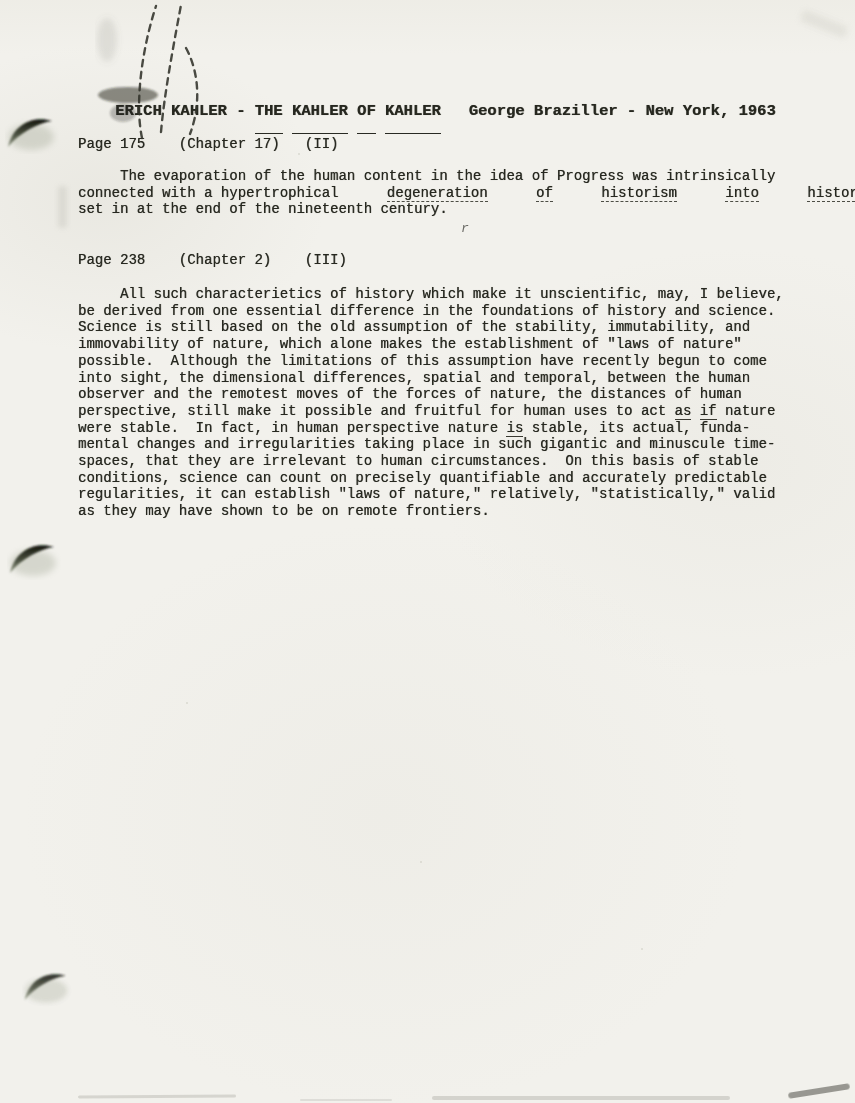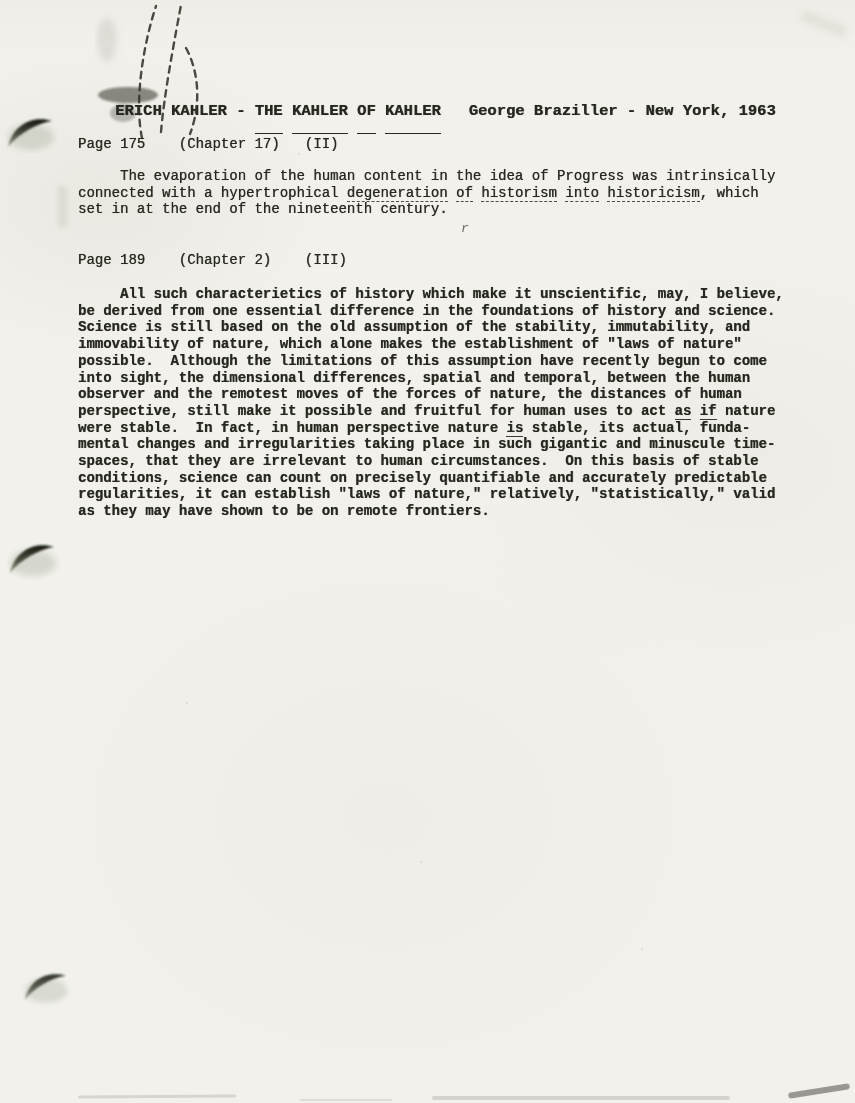--- a/index.html
+++ b/index.html
@@ -17,24 +17,24 @@
   .typed{
     position:absolute;left:78px;white-space:pre;
     font-size:14px;line-height:16.7px;
     text-shadow:0.4px 0 rgba(38,39,31,.55), 0 0 1px rgba(38,39,31,.22);
   }
   .doc-header{top:84px;font-size:15.5px;font-weight:bold;line-height:18px;
     text-shadow:0.5px 0 rgba(30,31,24,.6), 0 0 1px rgba(30,31,24,.25);}
   .pos-ref1{top:136px;}
   .pos-para1{top:168px;}
   .pos-ref2{top:252px;}
-  .pos-para2{top:286px;font-weight:bold;}
+  .pos-para2{top:286px;}
   .tline{white-space:pre;}
   .u-solid{border-bottom:1.6px solid rgba(35,36,28,.9);}
-  .u-dash{border-bottom:1.7px dashed rgba(35,36,28,.8);}
+  .u-dash{border-bottom:1.7px dashed rgba(35,36,28,.8);margin-left:40px;}
   .uw{border-bottom:1.8px solid rgba(30,31,24,.95);padding-bottom:13px;}
   .stray{
     position:absolute;left:461px;top:221px;font-size:13px;font-style:italic;
     color:rgba(50,50,44,.72);
   }
   .crescent{position:absolute;}
   .c1{left:5px;top:110px;}
   .c2{left:7px;top:536px;}
   .c3{left:20px;top:964px;opacity:.88;transform:scale(.93);}
   .scribble{position:absolute;left:95px;top:0;}
@@ -68,21 +68,21 @@
     </defs>
   </svg>
 
   <header class="typed doc-header">
     <span>ERICH KAHLER</span><span> - </span><span><span class="uw">THE</span> <span class="uw">KAHLER</span> <span class="uw">OF</span> <span class="uw">KAHLER</span></span><span>   </span><span>George Braziller - New York, 1963</span>
   </header>
 
   <div class="typed pos-ref1">Page 175    (Chapter 17)   (II)</div>
   <div class="typed pos-para1"><div class="tline"><span>     The evaporation of the human content in the idea of Progress was intrinsically</span></div><div class="tline"><span>connected with a hypertrophical </span><span class="u-dash">degeneration</span><span> </span><span class="u-dash">of</span><span> </span><span class="u-dash">historism</span><span> </span><span class="u-dash">into</span><span> </span><span class="u-dash">historicism</span><span>, which</span></div><div class="tline"><span>set in at the end of the nineteenth century.</span></div></div>
 
-  <div class="typed pos-ref2">Page 189    (Chapter 2)    (III)</div>
+  <div class="typed pos-ref2">Page 238    (Chapter 2)    (III)</div>
   <div class="typed pos-para2"><div class="tline"><span>     All such characterietics of history which make it unscientific, may, I believe,</span></div><div class="tline"><span>be derived from one essential difference in the foundations of history and science.</span></div><div class="tline"><span>Science is still based on the old assumption of the stability, immutability, and</span></div><div class="tline"><span>immovability of nature, which alone makes the establishment of "laws of nature"</span></div><div class="tline"><span>possible.  Although the limitations of this assumption have recently begun to come</span></div><div class="tline"><span>into sight, the dimensional differences, spatial and temporal, between the human</span></div><div class="tline"><span>observer and the remotest moves of the forces of nature, the distances of human</span></div><div class="tline"><span>perspective, still make it possible and fruitful for human uses to act </span><span class="u-solid">as</span><span> </span><span class="u-solid">if</span><span> nature</span></div><div class="tline"><span>were stable.  In fact, in human perspective nature </span><span class="u-solid">is</span><span> stable, its actual, funda-</span></div><div class="tline"><span>mental changes and irregularities taking place in such gigantic and minuscule time-</span></div><div class="tline"><span>spaces, that they are irrelevant to human circumstances.  On this basis of stable</span></div><div class="tline"><span>conditions, science can count on precisely quantifiable and accurately predictable</span></div><div class="tline"><span>regularities, it can establish "laws of nature," relatively, "statistically," valid</span></div><div class="tline"><span>as they may have shown to be on remote frontiers.</span></div></div>
 
   <span class="stray">r</span>
 
   <svg class="scribble" width="130" height="145" viewBox="0 0 130 145">
     <ellipse cx="12" cy="40" rx="10" ry="22" fill="rgba(110,110,98,.15)" filter="url(#cbs)"></ellipse>
     <ellipse cx="33" cy="95" rx="30" ry="8" fill="rgba(30,31,25,.5)" filter="url(#cb)"></ellipse>
     <ellipse cx="28" cy="113" rx="13" ry="9" fill="rgba(30,31,25,.28)" filter="url(#cb)"></ellipse>
     <g fill="none" stroke="#32332b" stroke-width="2.4" stroke-dasharray="6.5 5.5" stroke-linecap="round" opacity=".88">
       <path d="M47,138 C40,105 46,52 61,6"></path>

